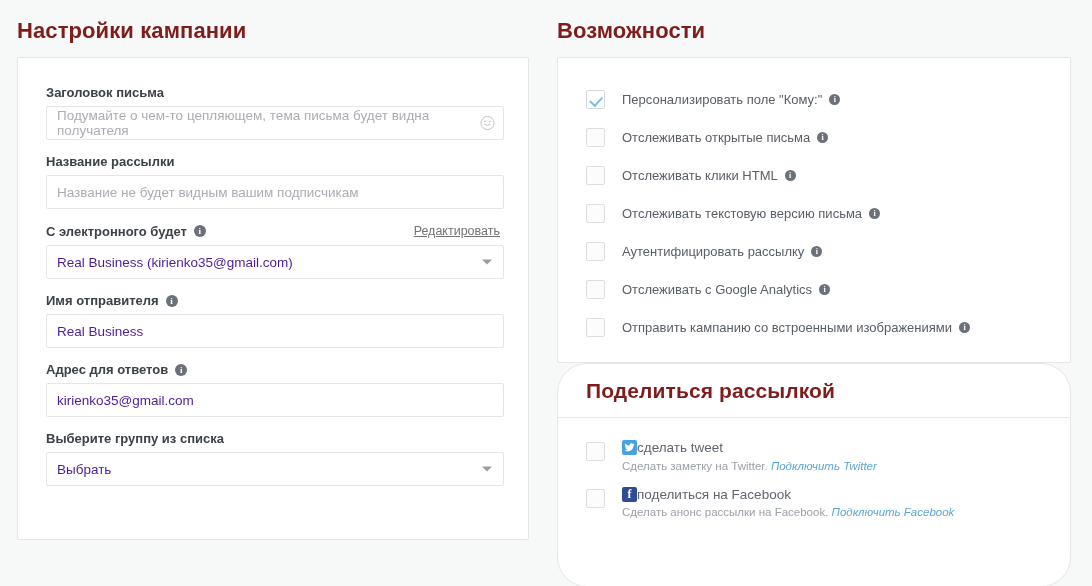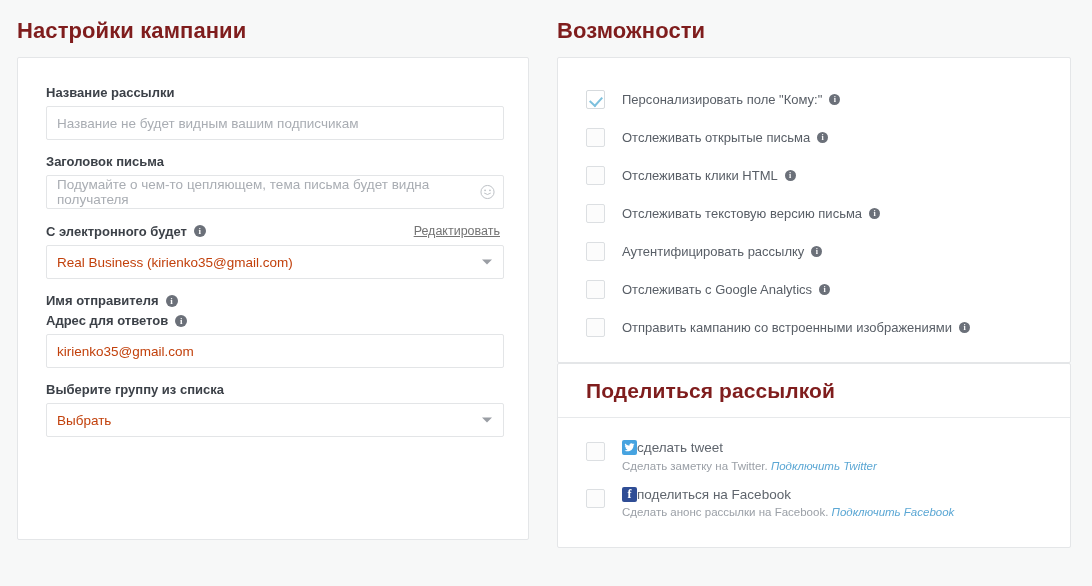--- a/index.html
+++ b/index.html
@@ -56,21 +56,21 @@
     width: 458px; height: 34px;
     border: 1px solid #e3e5e7;
     border-radius: 2px;
     background: #fff;
     display: flex; align-items: center;
     padding: 0 10px;
     font-size: 13.5px;
     margin-bottom: 15px;
   }
   .input .ph { color: #a9adb3; }
-  .input .val { color: #c2410c; }
+  .input .val { color: #4c1d95; }
   .input.has-emoji { padding-right: 32px; }
 
   .emoji {
     position: absolute; right: 8px; top: 50%;
     transform: translateY(-50%);
     width: 15px; height: 15px;
   }
 
   .select-arrow {
     position: absolute; right: 11px; top: 50%;
@@ -93,21 +93,21 @@
     line-height: 12px;
     text-align: center;
     font-family: "Liberation Serif", serif;
     flex: 0 0 auto;
   }
   .info-icon.sm { width: 11px; height: 11px; line-height: 11px; font-size: 8px; }
 
   
   #right-col { position: absolute; left: 557px; top: 20px; width: 514px; }
   #options-card { left: 557px; top: 57px; width: 514px; height: 306px; }
-  #share-card   { left: 557px; top: 363px; width: 514px; height: 185px; }
+  #share-card   { left: 557px; top: 363px; width: 514px; height: 224px; border-radius: 30px; }
 
   .opt-list { padding: 22px 0 0 0; }
   .opt-row {
     display: flex; align-items: center;
     padding: 0 0 0 28px;
     height: 38px;
   }
   .chk {
     width: 19px; height: 19px;
     border: 1px solid #dcdfe2;
@@ -175,62 +175,65 @@
 
   <div id="left-col">
     <div class="section-title">Настройки кампании</div>
   </div>
 
   <div class="card" id="left-card">
     <div class="form-inner" id="form-inner">
         <div class="field">
           <div class="field-label-row">
             <div class="field-label">
-              <span>Название рассылки</span>
-            </div>
-          </div>
-          <div class="input">
-            <span class="ph">Название не будет видным вашим подписчикам</span>
-          </div>
-        </div>
-        <div class="field">
-          <div class="field-label-row">
-            <div class="field-label">
               <span>Заголовок письма</span>
             </div>
           </div>
           <div class="input has-emoji">
             <span class="ph">Подумайте о чем-то цепляющем, тема письма будет видна получателя</span>
             <svg viewBox="0 0 16 16" class="emoji">
               <circle cx="8" cy="8" r="7" fill="none" stroke="#b9bdc2" stroke-width="1"></circle>
               <circle cx="5.4" cy="6.2" r="0.9" fill="#b9bdc2"></circle>
               <circle cx="10.6" cy="6.2" r="0.9" fill="#b9bdc2"></circle>
               <path d="M4.8 9.4 Q8 12.2 11.2 9.4" fill="none" stroke="#b9bdc2" stroke-width="1" stroke-linecap="round"></path>
             </svg>
           </div>
         </div>
         <div class="field">
           <div class="field-label-row">
             <div class="field-label">
+              <span>Название рассылки</span>
+            </div>
+          </div>
+          <div class="input">
+            <span class="ph">Название не будет видным вашим подписчикам</span>
+          </div>
+        </div>
+        <div class="field">
+          <div class="field-label-row">
+            <div class="field-label">
               <span>С электронного будет</span>
               <span class="info-icon">i</span>
             </div>
             <span class="edit-link">Редактировать</span>
           </div>
           <div class="input">
             <span class="val">Real Business (kirienko35@gmail.com)</span>
             <span class="select-arrow"></span>
           </div>
         </div>
         <div class="field">
           <div class="field-label-row">
             <div class="field-label">
               <span>Имя отправителя</span>
               <span class="info-icon">i</span>
             </div>
+          </div>
+          <div class="input">
+            <span class="val">Real Business</span>
           </div>
         </div>
         <div class="field">
           <div class="field-label-row">
             <div class="field-label">
               <span>Адрес для ответов</span>
               <span class="info-icon">i</span>
             </div>
           </div>
           <div class="input">

